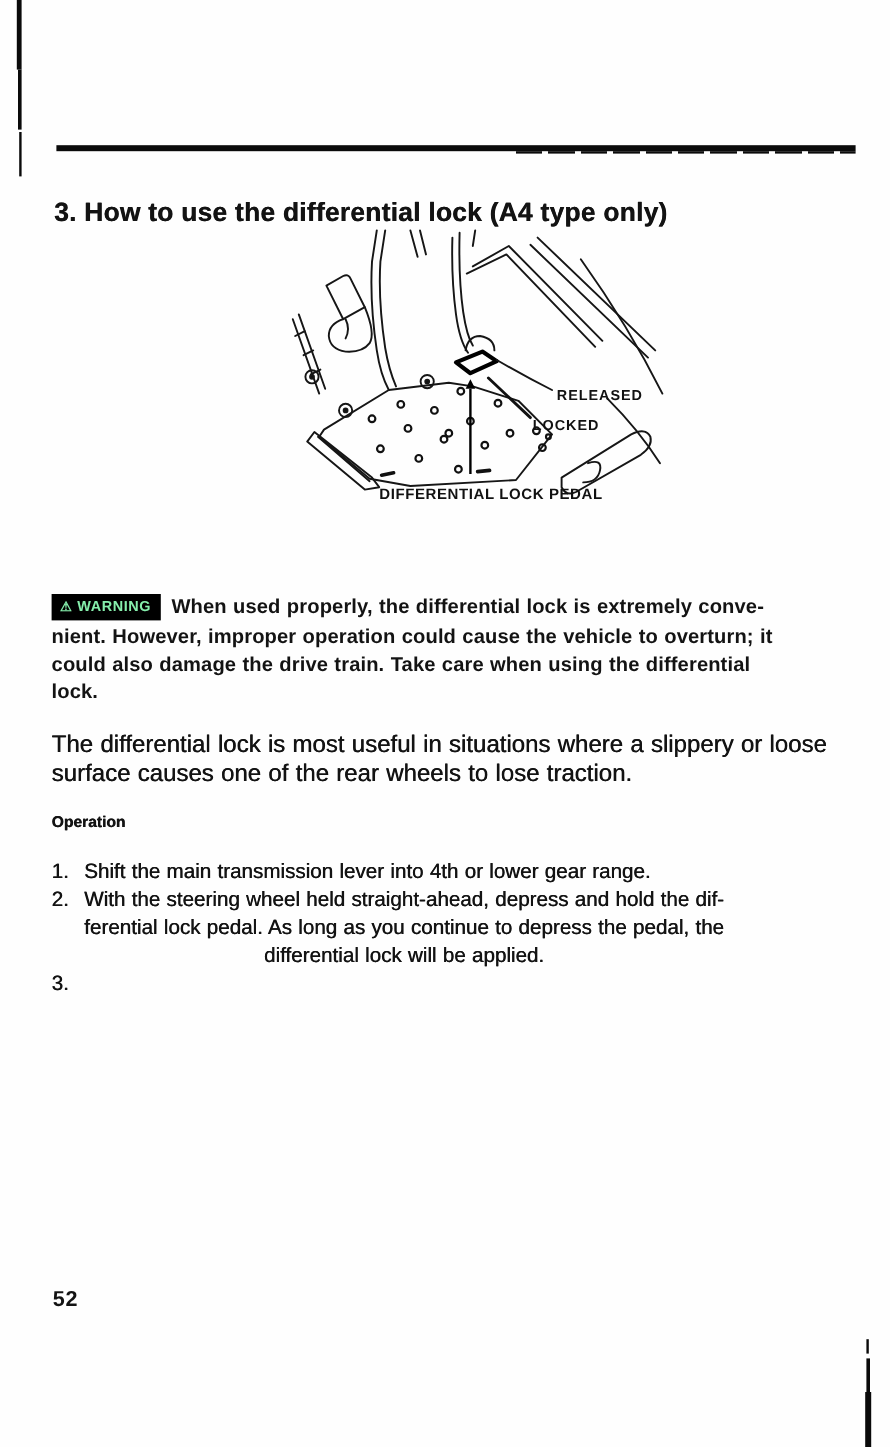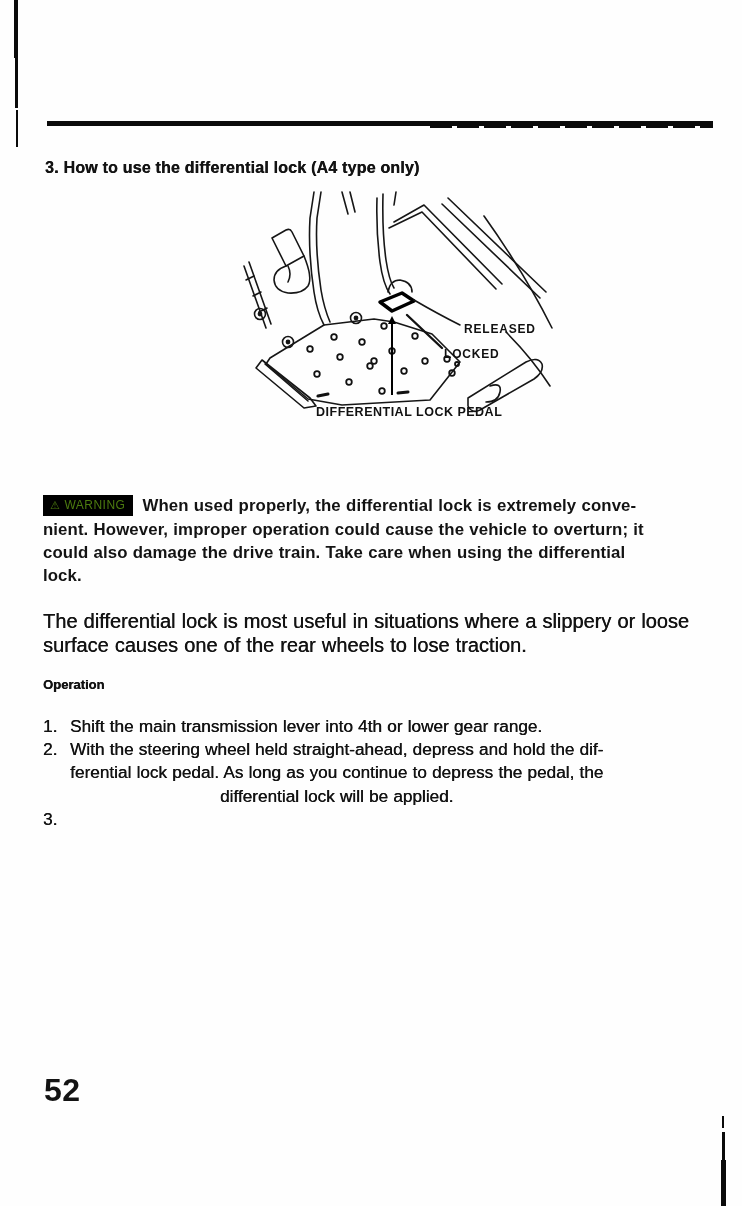--- a/index.html
+++ b/index.html
@@ -9,47 +9,47 @@
     font-family:"Liberation Sans",sans-serif;color:#131313;
   }
   .ink{text-shadow:0.35px 0 0 currentColor;}
   
   .edge{position:absolute;background:#0a0a0a;}
   
   .top-rule{position:absolute;left:47px;top:121px;width:666px;height:4.5px;background:#0b0b0b;}
   .top-rule-dashes{position:absolute;left:430px;top:125.5px;width:283px;height:2px;
     background:repeating-linear-gradient(90deg,#0b0b0b 0 22px,transparent 22px 27px);}
   
-  .heading{position:absolute;left:45px;top:146px;font-size:16px;font-weight:700;letter-spacing:.2px;white-space:pre;}
+  .heading{position:absolute;left:45px;top:146px;font-size:22px;font-weight:700;letter-spacing:.2px;white-space:pre;}
   
   .figure{position:absolute;left:244px;top:192px;width:316px;height:232px;}
   .figure svg{overflow:visible;display:block;}
   .fig-line{fill:none;stroke:#161616;stroke-width:1.6;stroke-linecap:round;stroke-linejoin:round;}
   .fig-thick{fill:none;stroke:#111;stroke-width:2.4;stroke-linecap:round;}
   .fig-label{font:700 12px "Liberation Sans",sans-serif;letter-spacing:.8px;fill:#111;}
   .fig-caption{font:700 12.5px "Liberation Sans",sans-serif;letter-spacing:.5px;fill:#111;}
   
   .warn{position:absolute;left:43px;top:494px;width:678px;margin:0;
     font-size:16.8px;font-weight:700;line-height:23px;letter-spacing:.1px;word-spacing:.5px;}
-  .warn-badge{display:inline-block;background:#000;color:#4d7c0f;
-    font-size:12px;font-weight:400;letter-spacing:.5px;line-height:1;
+  .warn-badge{display:inline-block;background:#000;color:#86efac;
+    font-size:12px;font-weight:700;letter-spacing:.5px;line-height:1;
     padding:4px 8px 5px 7px;margin-right:9px;position:relative;top:-2px;}
   .warn-badge .tri{font-size:11px;margin-right:4px;}
   .prelines{white-space:pre;}
   
   .intro{position:absolute;left:43px;top:610px;width:678px;margin:0;
     font-size:20px;line-height:23.5px;word-spacing:.5px;}
   
   .op-head{position:absolute;left:43px;top:677px;margin:0;font-size:13px;font-weight:700;}
   .steps{position:absolute;left:43px;top:715px;width:682px;font-size:17.2px;line-height:23.2px;word-spacing:.4px;}
   .step{display:flex;}
   .step .num{width:27px;flex:0 0 27px;}
   .step .txt{white-space:pre;text-align:center;}
   
-  .pageno{position:absolute;left:44px;top:1072px;font-size:32px;font-weight:700;letter-spacing:.5px;}
+  .pageno{position:absolute;left:44px;top:1072px;font-size:18px;font-weight:700;letter-spacing:.5px;}
 </style>
 </head>
 <body>
 
 <div class="page">
 
   <div class="edge" style="left:14px;top:0;width:4px;height:58px;"></div>
   <div class="edge" style="left:15px;top:58px;width:3px;height:50px;"></div>
   <div class="edge" style="left:16px;top:110px;width:2px;height:37px;"></div>
   <div class="edge" style="left:722px;top:1116px;width:2px;height:12px;"></div>

